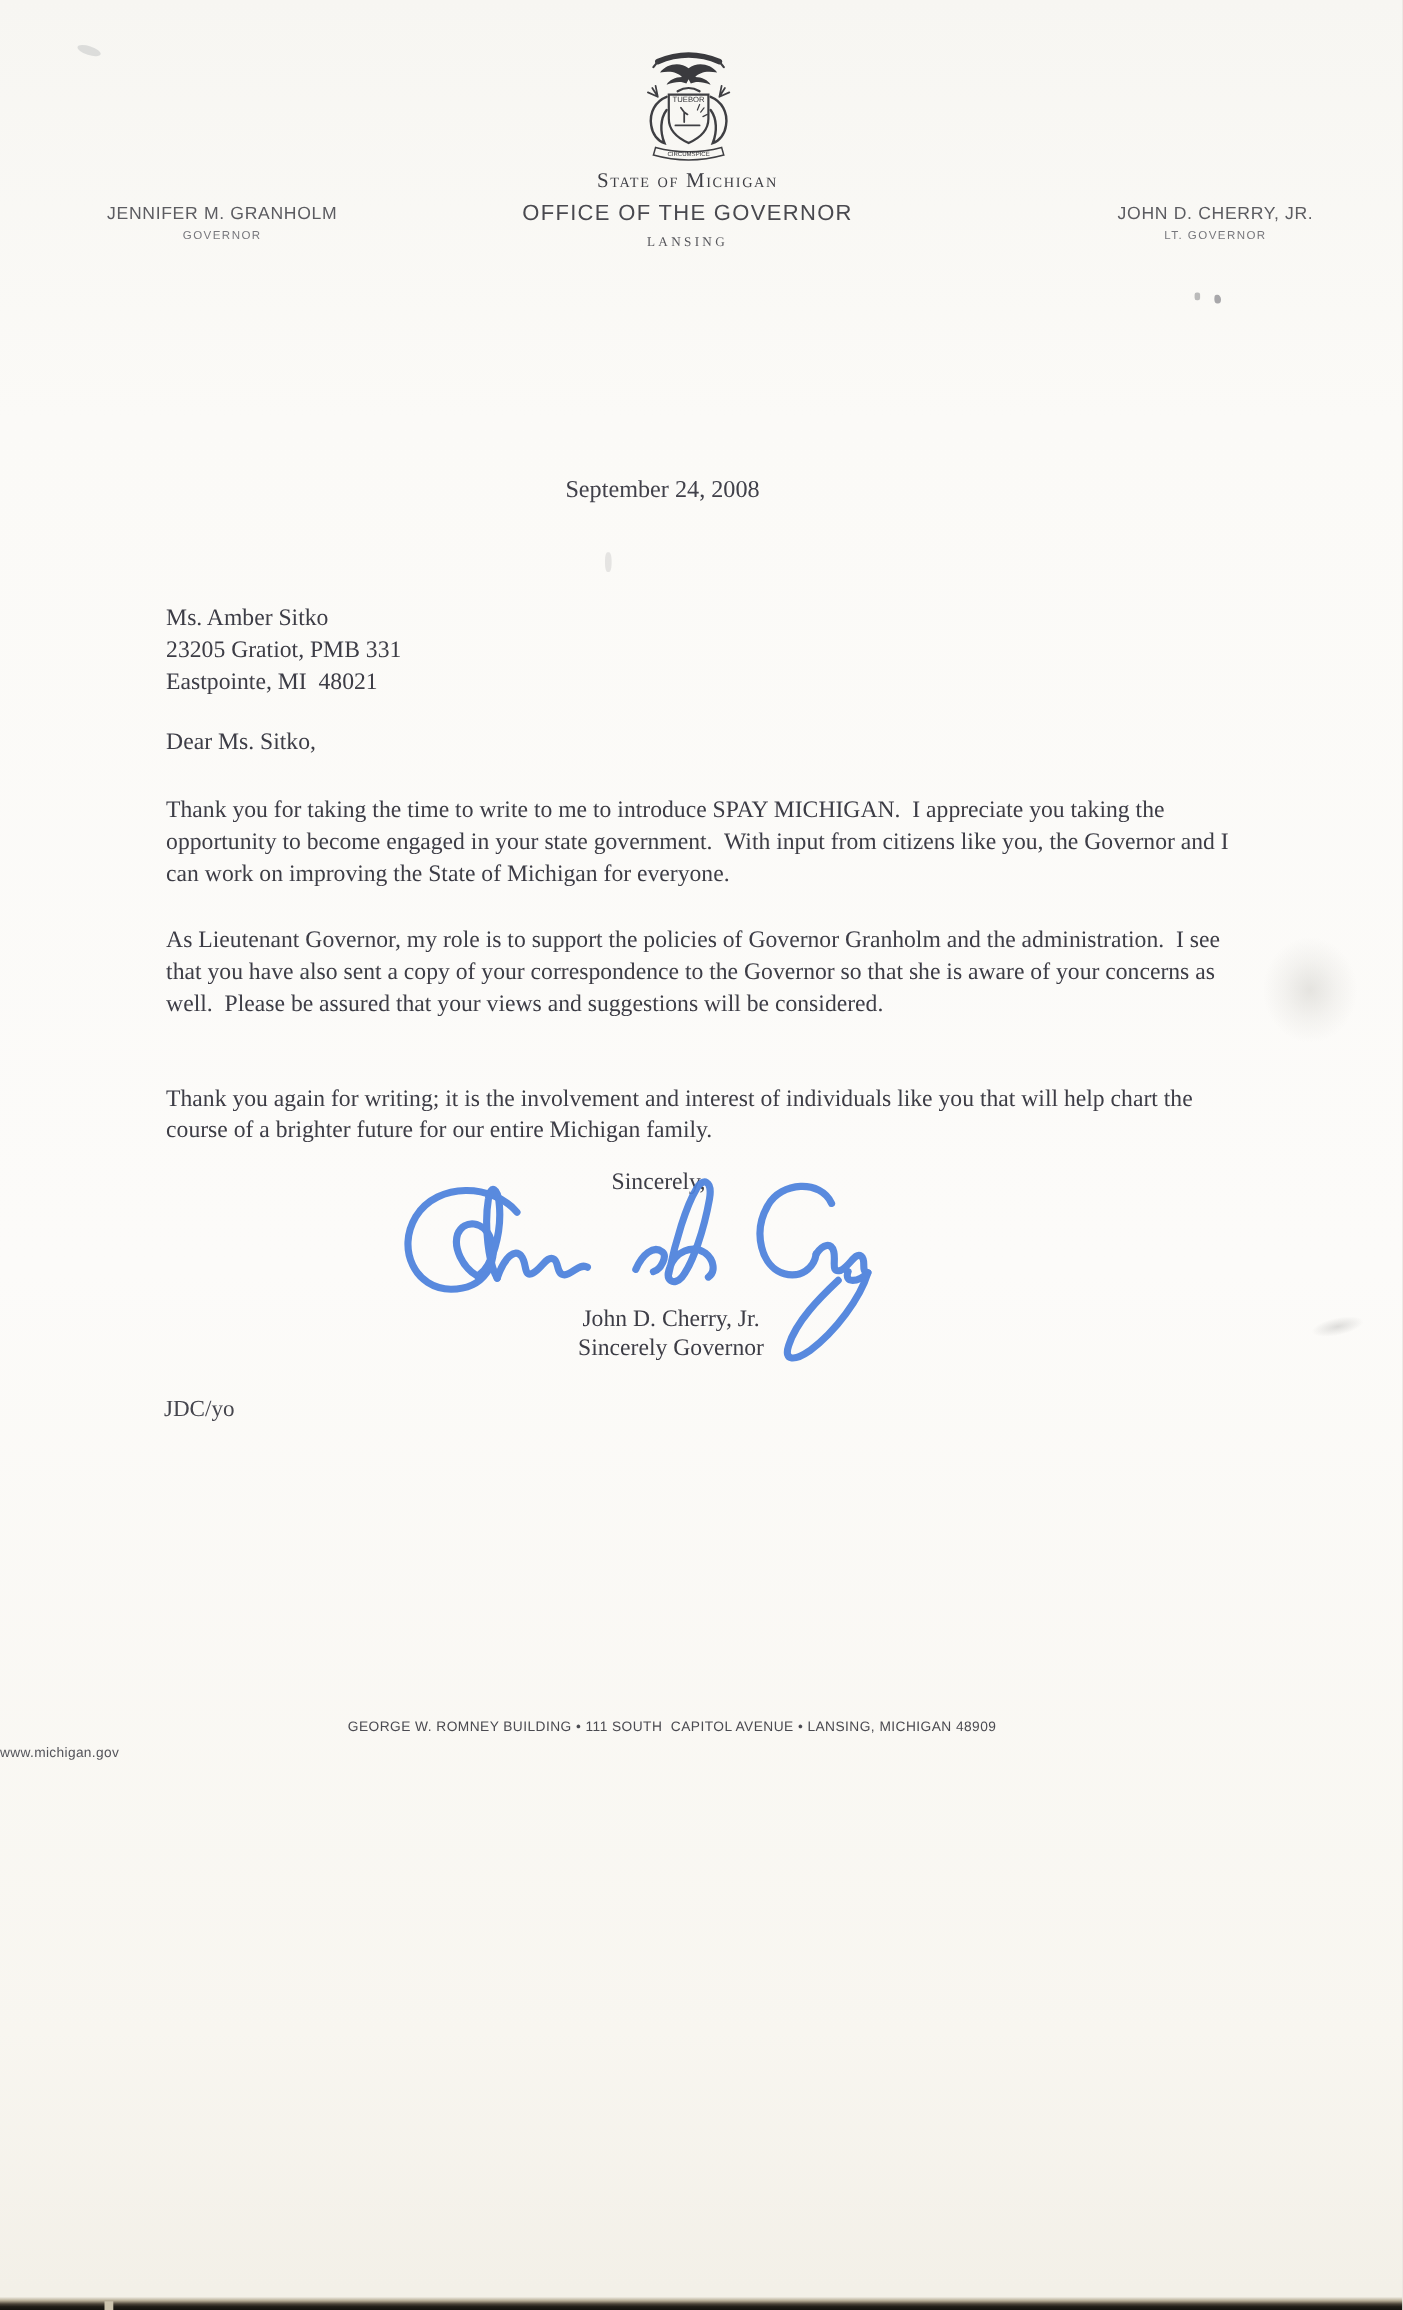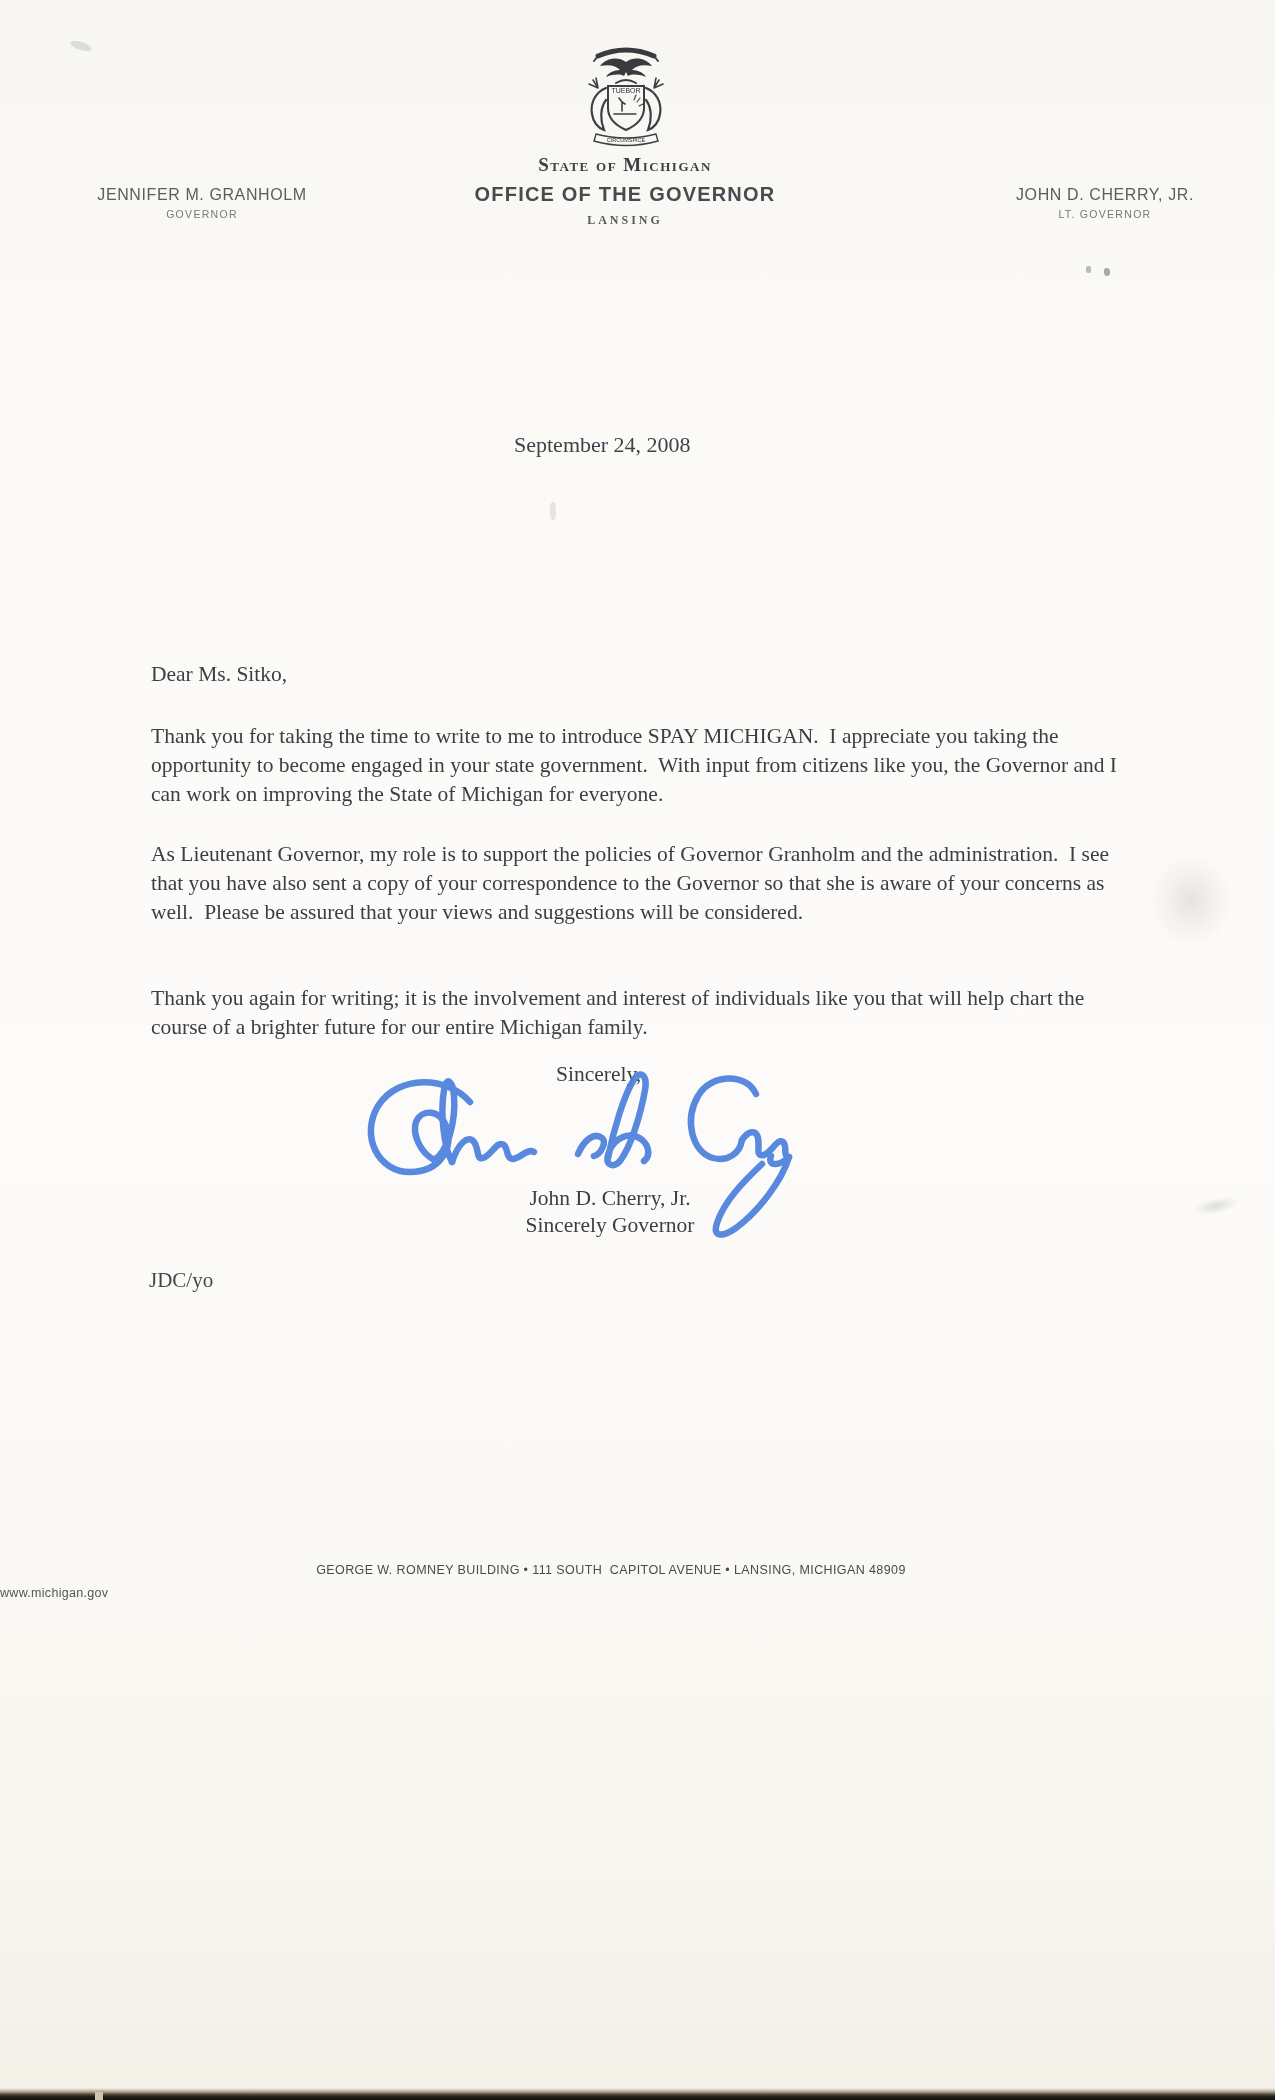--- a/index.html
+++ b/index.html
@@ -12,21 +12,21 @@
     font-family:"Liberation Serif", serif;
     color:#3c3c42;
   }
   
   .lh-side{position:absolute;text-align:center;font-family:"Liberation Sans",sans-serif;}
   .lh-side .name{font-size:16px;letter-spacing:.6px;color:#5c5c61;}
   .lh-side .title{font-size:10.5px;letter-spacing:1.3px;color:#77777c;margin-top:4px;}
   #lh-left{left:52px;top:186px;width:300px;}
   #lh-right{left:975px;top:186px;width:260px;}
   #seal{position:absolute;left:578px;top:42px;width:96px;height:108px;}
-  #lh-center{position:absolute;left:390px;top:154px;width:470px;text-align:center;font-weight:bold;}
+  #lh-center{position:absolute;left:390px;top:154px;width:470px;text-align:center;}
   #lh-state{font-family:"Liberation Serif",serif;font-variant:small-caps;font-size:19px;letter-spacing:1.5px;color:#3e3e44;}
   #lh-office{font-family:"Liberation Sans",sans-serif;font-size:20px;letter-spacing:1.2px;color:#49494f;margin-top:7px;}
   #lh-city{font-family:"Liberation Serif",serif;font-size:12px;letter-spacing:3px;color:#58585d;margin-top:7px;}
   
   .serif{font-family:"Liberation Serif",serif;}
   #date{position:absolute;left:514px;top:432px;font-size:22px;color:#41414a;}
   #recipient{position:absolute;left:151px;top:547px;font-size:21.5px;line-height:29px;color:#3d3d46;white-space:pre-wrap;}
   #salutation{position:absolute;left:151px;top:662px;font-size:21.5px;color:#3d3d46;}
   .para{position:absolute;left:151px;width:985px;font-size:21.5px;line-height:29px;color:#3d3d46;white-space:pre-wrap;margin:0;}
   #para-0{top:722px;}
@@ -97,20 +97,23 @@
     <div id="lh-city">LANSING</div>
   </div>
 
   <div id="lh-right" class="lh-side">
     <div class="name">JOHN D. CHERRY, JR.</div>
     <div class="title">LT. GOVERNOR</div>
   </div>
 
   <div id="date" class="serif">September 24, 2008</div>
 
+  <div id="recipient">Ms. Amber Sitko
+23205 Gratiot, PMB 331
+Eastpointe, MI  48021</div>
 
   <div id="salutation">Dear Ms. Sitko,</div>
 
   <p id="para-0" class="para">Thank you for taking the time to write to me to introduce SPAY MICHIGAN.  I appreciate you taking the opportunity to become engaged in your state government.  With input from citizens like you, the Governor and I can work on improving the State of Michigan for everyone.</p>
   <p id="para-1" class="para">As Lieutenant Governor, my role is to support the policies of Governor Granholm and the administration.  I see that you have also sent a copy of your correspondence to the Governor so that she is aware of your concerns as well.  Please be assured that your views and suggestions will be considered.</p>
   <p id="para-2" class="para">Thank you again for writing; it is the involvement and interest of individuals like you that will help chart the course of a brighter future for our entire Michigan family.</p>
 
   <div id="closing">Sincerely,</div>
 
   <svg id="sig-svg" viewBox="0 0 448 182">

